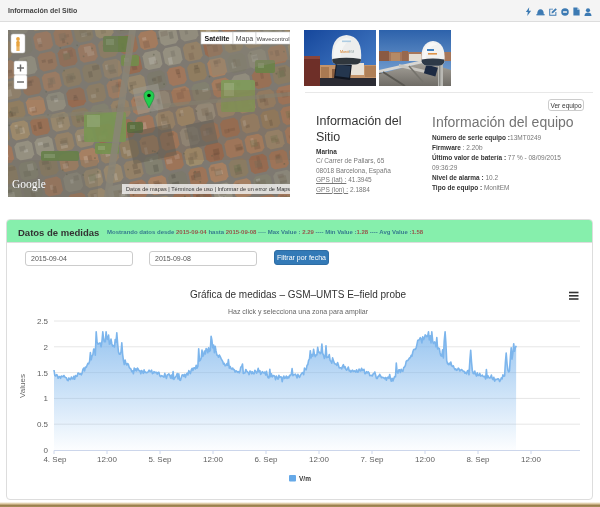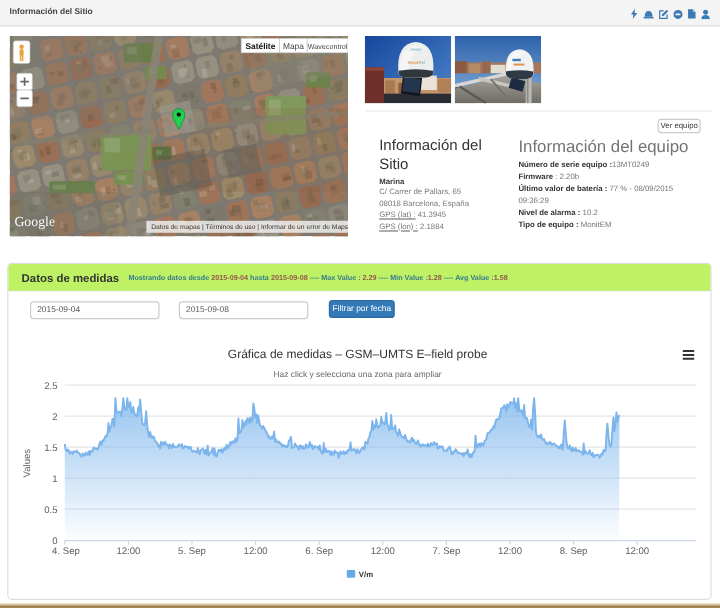--- a/index.html
+++ b/index.html
@@ -1528,21 +1528,21 @@
       <div><b>Número de serie equipo :</b>13MT0249</div>
       <div><b>Firmware</b> : 2.20b</div>
       <div><b>Último valor de batería :</b> 77 % - 08/09/2015</div>
       <div>09:36:29</div>
       <div><b>Nivel de alarma :</b> 10.2</div>
       <div><b>Tipo de equipo :</b> MonitEM</div>
     </div>
   </div>
 
   <div class="abs" style="left:6px; top:219px; width:587px; height:281px; border:1px solid #ddd; border-radius:4px; background:#fff;">
-    <div style="height:23px; background:#bef264; border-bottom:1px solid #ddd; border-radius:3px 3px 0 0; position:relative;">
+    <div style="height:23px; background:#86efac; border-bottom:1px solid #ddd; border-radius:3px 3px 0 0; position:relative;">
       <span style="position:absolute; left:11px; top:6.5px; font-size:9.5px; font-weight:bold; color:#333;">Datos de medidas</span>
       <span style="position:absolute; left:100px; top:8.5px; font-size:6px;" class="teal"><b>Mostrando datos desde <span class="red">2015-09-04</span> hasta <span class="red">2015-09-08</span> ---- Max Value : <span class="red">2.29</span> ---- Min Value :<span class="red">1.28</span> ---- Avg Value :<span class="red">1.58</span></b></span>
     </div>
     <input class="dt" style="left: 18px; top: 31px;" value="2015-09-04">
     <input class="dt" style="left: 142px; top: 31px;" value="2015-09-08">
     <div class="abs" style="left:267px; top:30px; width:55px; height:15px; background:#337ab7; border:1px solid #2e6da4; border-radius:3px; color:#fff; font-size:7px; text-align:center; line-height:13px;">Filtrar por fecha</div>
     <svg class="abs" style="left:0; top:60px;" width="585" height="219" viewBox="0 0 585 219">
 <defs>
           <linearGradient id="ag" x1="0" y1="320" x2="0" y2="449" gradientUnits="userSpaceOnUse">
 <stop offset="0" stop-color="#7cb5ec" stop-opacity="0.85"></stop>

